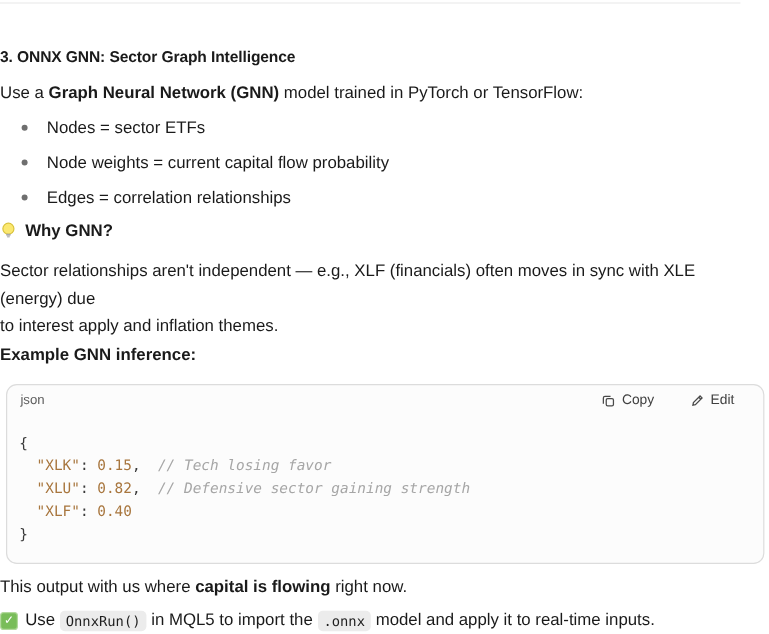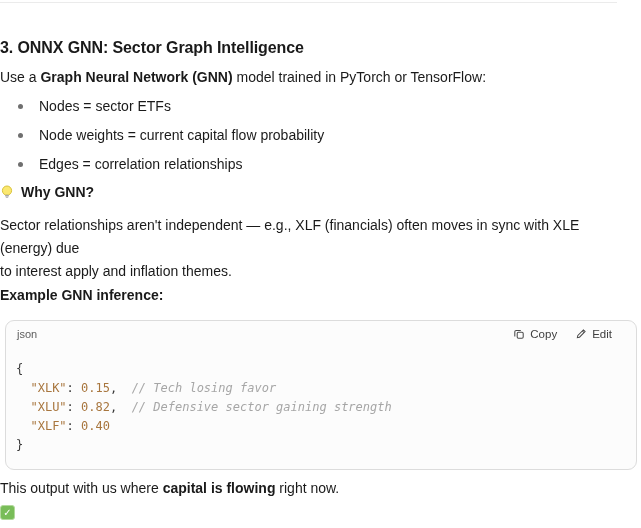--- a/index.html
+++ b/index.html
@@ -18,21 +18,21 @@
   .content { width: 617px; }
 
   .divider {
     border: none;
     border-top: 1px solid #ebebeb;
     margin: 2px 0 0 0;
     width: 617px;
   }
 
   h3.section-heading {
-    font-size: 16px;
+    font-size: 13px;
     line-height: 20px;
     font-weight: 700;
     letter-spacing: -0.1px;
     margin: 35px 0 8px 0;
   }
 
   p { margin: 0; line-height: 23px; }
   .intro-paragraph { margin-top: 0; }
 
   ul.bullet-list {
@@ -84,21 +84,21 @@
     display: flex;
     align-items: center;
     justify-content: space-between;
     padding: 5px 24px 0 11px;
     height: 16px;
   }
   .code-lang {
     font-size: 11px;
     color: #5d5d5d;
   }
-  .code-actions { display: flex; align-items: center; gap: 18px; }
+  .code-actions { display: flex; align-items: center; gap: 30px; }
   .code-action {
     display: flex;
     align-items: center;
     gap: 5px;
     background: none;
     border: none;
     padding: 0;
     cursor: pointer;
     font-family: inherit;
     font-size: 11.5px;
@@ -201,15 +201,16 @@
         </button>
       </div>
     </div>
     <pre class="code-body"><div class="code-line"><span>{</span></div><div class="code-line"><span>  </span><span class="tok-key">"XLK"</span><span>: </span><span class="tok-num">0.15</span><span>,  </span><span class="tok-comment">// Tech losing favor</span></div><div class="code-line"><span>  </span><span class="tok-key">"XLU"</span><span>: </span><span class="tok-num">0.82</span><span>,  </span><span class="tok-comment">// Defensive sector gaining strength</span></div><div class="code-line"><span>  </span><span class="tok-key">"XLF"</span><span>: </span><span class="tok-num">0.40</span><span></span><span class="tok-comment"></span></div><div class="code-line"><span>}</span></div></pre>
   </div>
 
   <p class="output-paragraph"><span class="text-seg">This output with us where </span><strong>capital is flowing</strong><span class="text-seg"> right now.</span></p>
 
   <p class="final-line">
     <span class="check-box">✓</span>
+    <span><span>Use </span><code class="inline-code">OnnxRun()</code><span> in MQL5 to import the </span><code class="inline-code">.onnx</code><span> model and apply it to real-time inputs.</span></span>
   </p>
 
 </div>
 
 </body></html>

